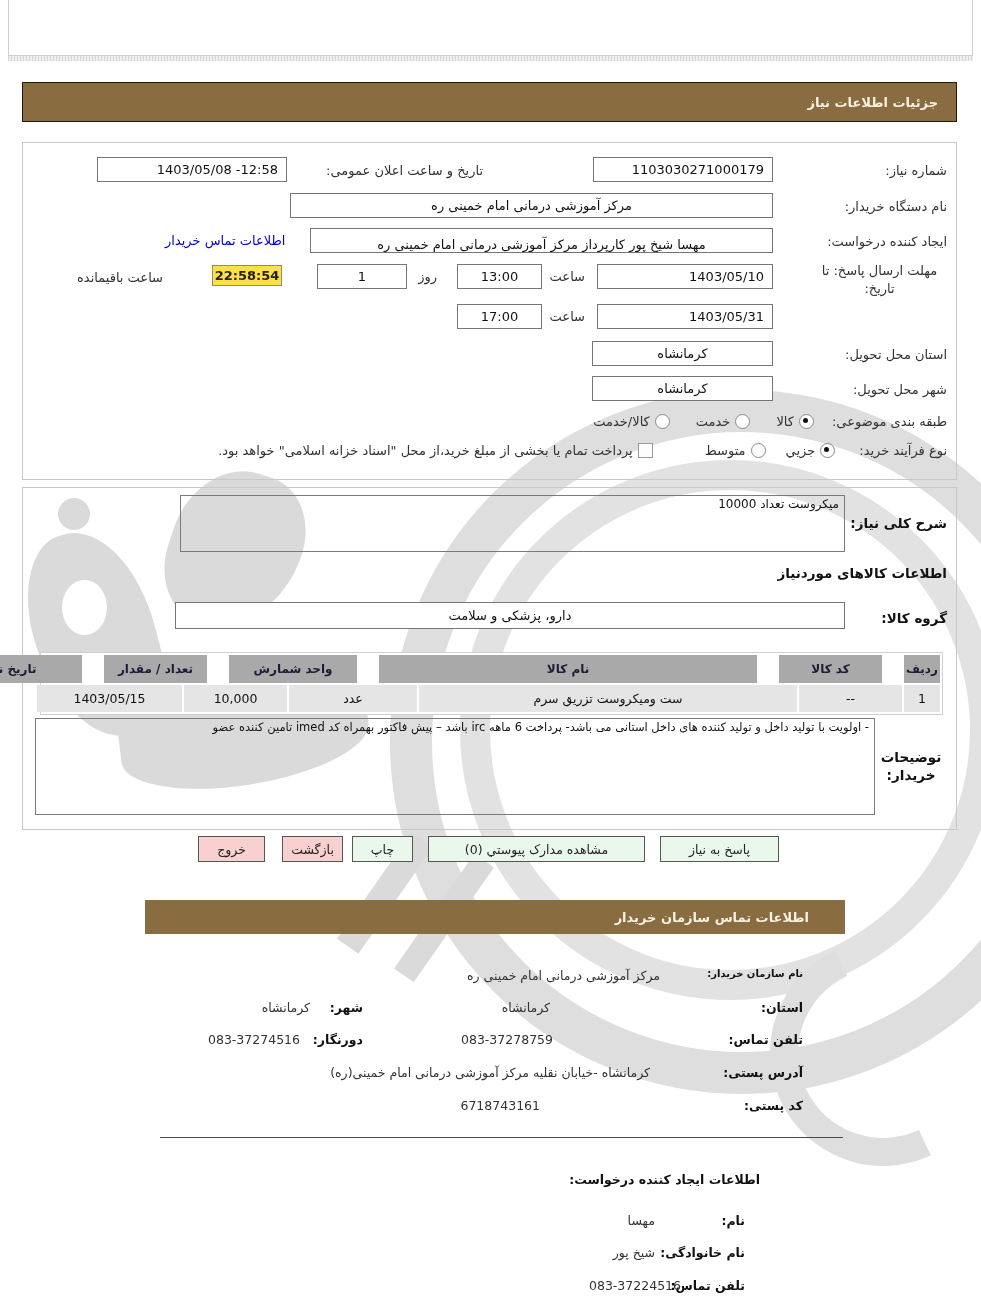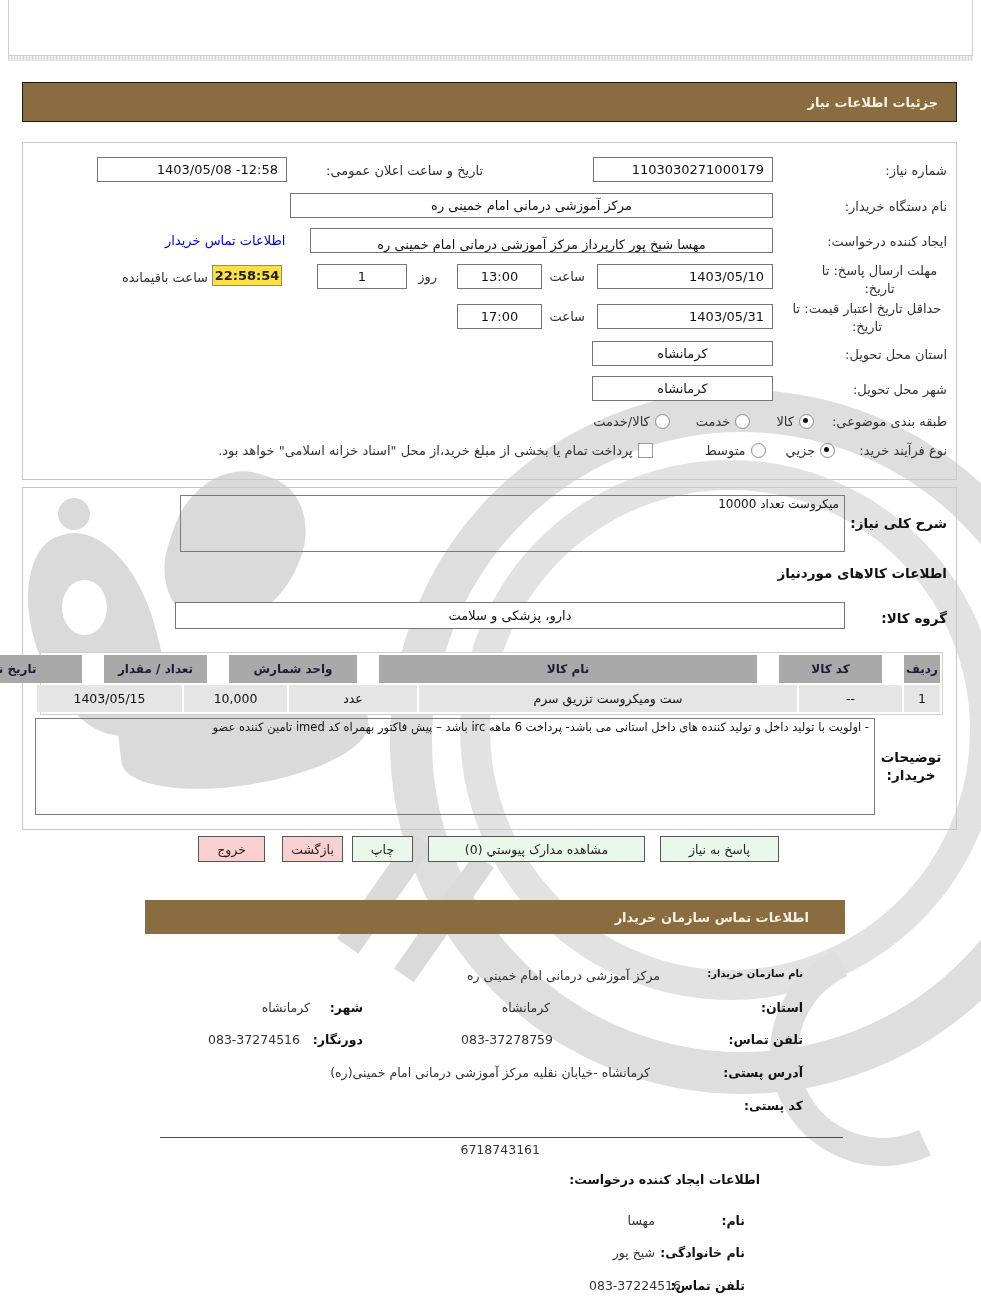--- a/index.html
+++ b/index.html
@@ -108,23 +108,22 @@
   <div class="abs fld ltr" style="left:457px;top:264px;width:85px;height:25px;">
     <span>13:00</span>
   </div>
   <div class="abs lbl" style="right:544px;top:269px;">روز</div>
   <div class="abs fld" style="left:317px;top:264px;width:90px;height:25px;">
     <span>1</span>
   </div>
   <div class="abs cdown ltr" style="left:212px;top:265px;width:70px;height:21px;">
     <span>22:58:54</span>
   </div>
-  <div class="abs lbl" style="right:773px;top:270px;margin-left:36px;">ساعت باقیمانده</div>
-
-  <div class="abs lbl wrap" style="right:34px;top:300px;width:160px;">حداقل تاریخ اعتبار قیمت: تا تاریخ:</div>
+  <div class="abs lbl" style="right:818px;top:270px;margin-left:36px;">ساعت باقیمانده</div>
+
   <div class="abs fld r ltr" style="left:597px;top:304px;width:176px;height:25px;">
     <span>1403/05/31</span>
   </div>
   <div class="abs lbl" style="right:396px;top:309px;">ساعت</div>
   <div class="abs fld ltr" style="left:457px;top:304px;width:85px;height:25px;">
     <span>17:00</span>
   </div>
 
   <div class="abs lbl" style="right:34px;top:347px;">استان محل تحویل:</div>
   <div class="abs fld" style="left:592px;top:341px;width:181px;height:25px;">
@@ -219,21 +218,21 @@
 
   <div class="abs lbl b" style="right:178px;top:1032px;font-size:12.5px;">تلفن تماس:</div>
   <div class="abs lbl ltr" style="right:428px;top:1032px;font-size:12.5px;">083-37278759</div>
   <div class="abs lbl b" style="right:618px;top:1032px;font-size:12.5px;">دورنگار:</div>
   <div class="abs lbl ltr" style="right:681px;top:1032px;font-size:12.5px;">083-37274516</div>
 
   <div class="abs lbl b" style="right:178px;top:1065px;font-size:12.5px;">آدرس پستی:</div>
   <div class="abs lbl" style="right:331px;top:1065px;font-size:12.5px;">کرمانشاه -خیابان نقلیه مرکز آموزشی درمانی امام خمینی(ره)</div>
 
   <div class="abs lbl b" style="right:178px;top:1098px;font-size:12.5px;">کد پستی:</div>
-  <div class="abs lbl ltr" style="right:441px;top:1098px;font-size:12.5px;margin-top:44px;">6718743161</div>
+  <div class="abs lbl ltr" style="right:441px;top:1098px;font-size:12.5px;">6718743161</div>
 
   <div class="abs divider" style="left:160px;top:1137px;width:683px;"></div>
 
   <div class="abs lbl b" style="right:221px;top:1172px;font-size:12.5px;">اطلاعات ایجاد کننده درخواست:</div>
 
   <div class="abs lbl b" style="right:236px;top:1213px;font-size:12.5px;">نام:</div>
   <div class="abs lbl" style="right:326px;top:1213px;font-size:12.5px;">مهسا</div>
 
   <div class="abs lbl b" style="right:236px;top:1245px;font-size:12.5px;">نام خانوادگی:</div>
   <div class="abs lbl" style="right:326px;top:1245px;font-size:12.5px;">شیخ پور</div>

